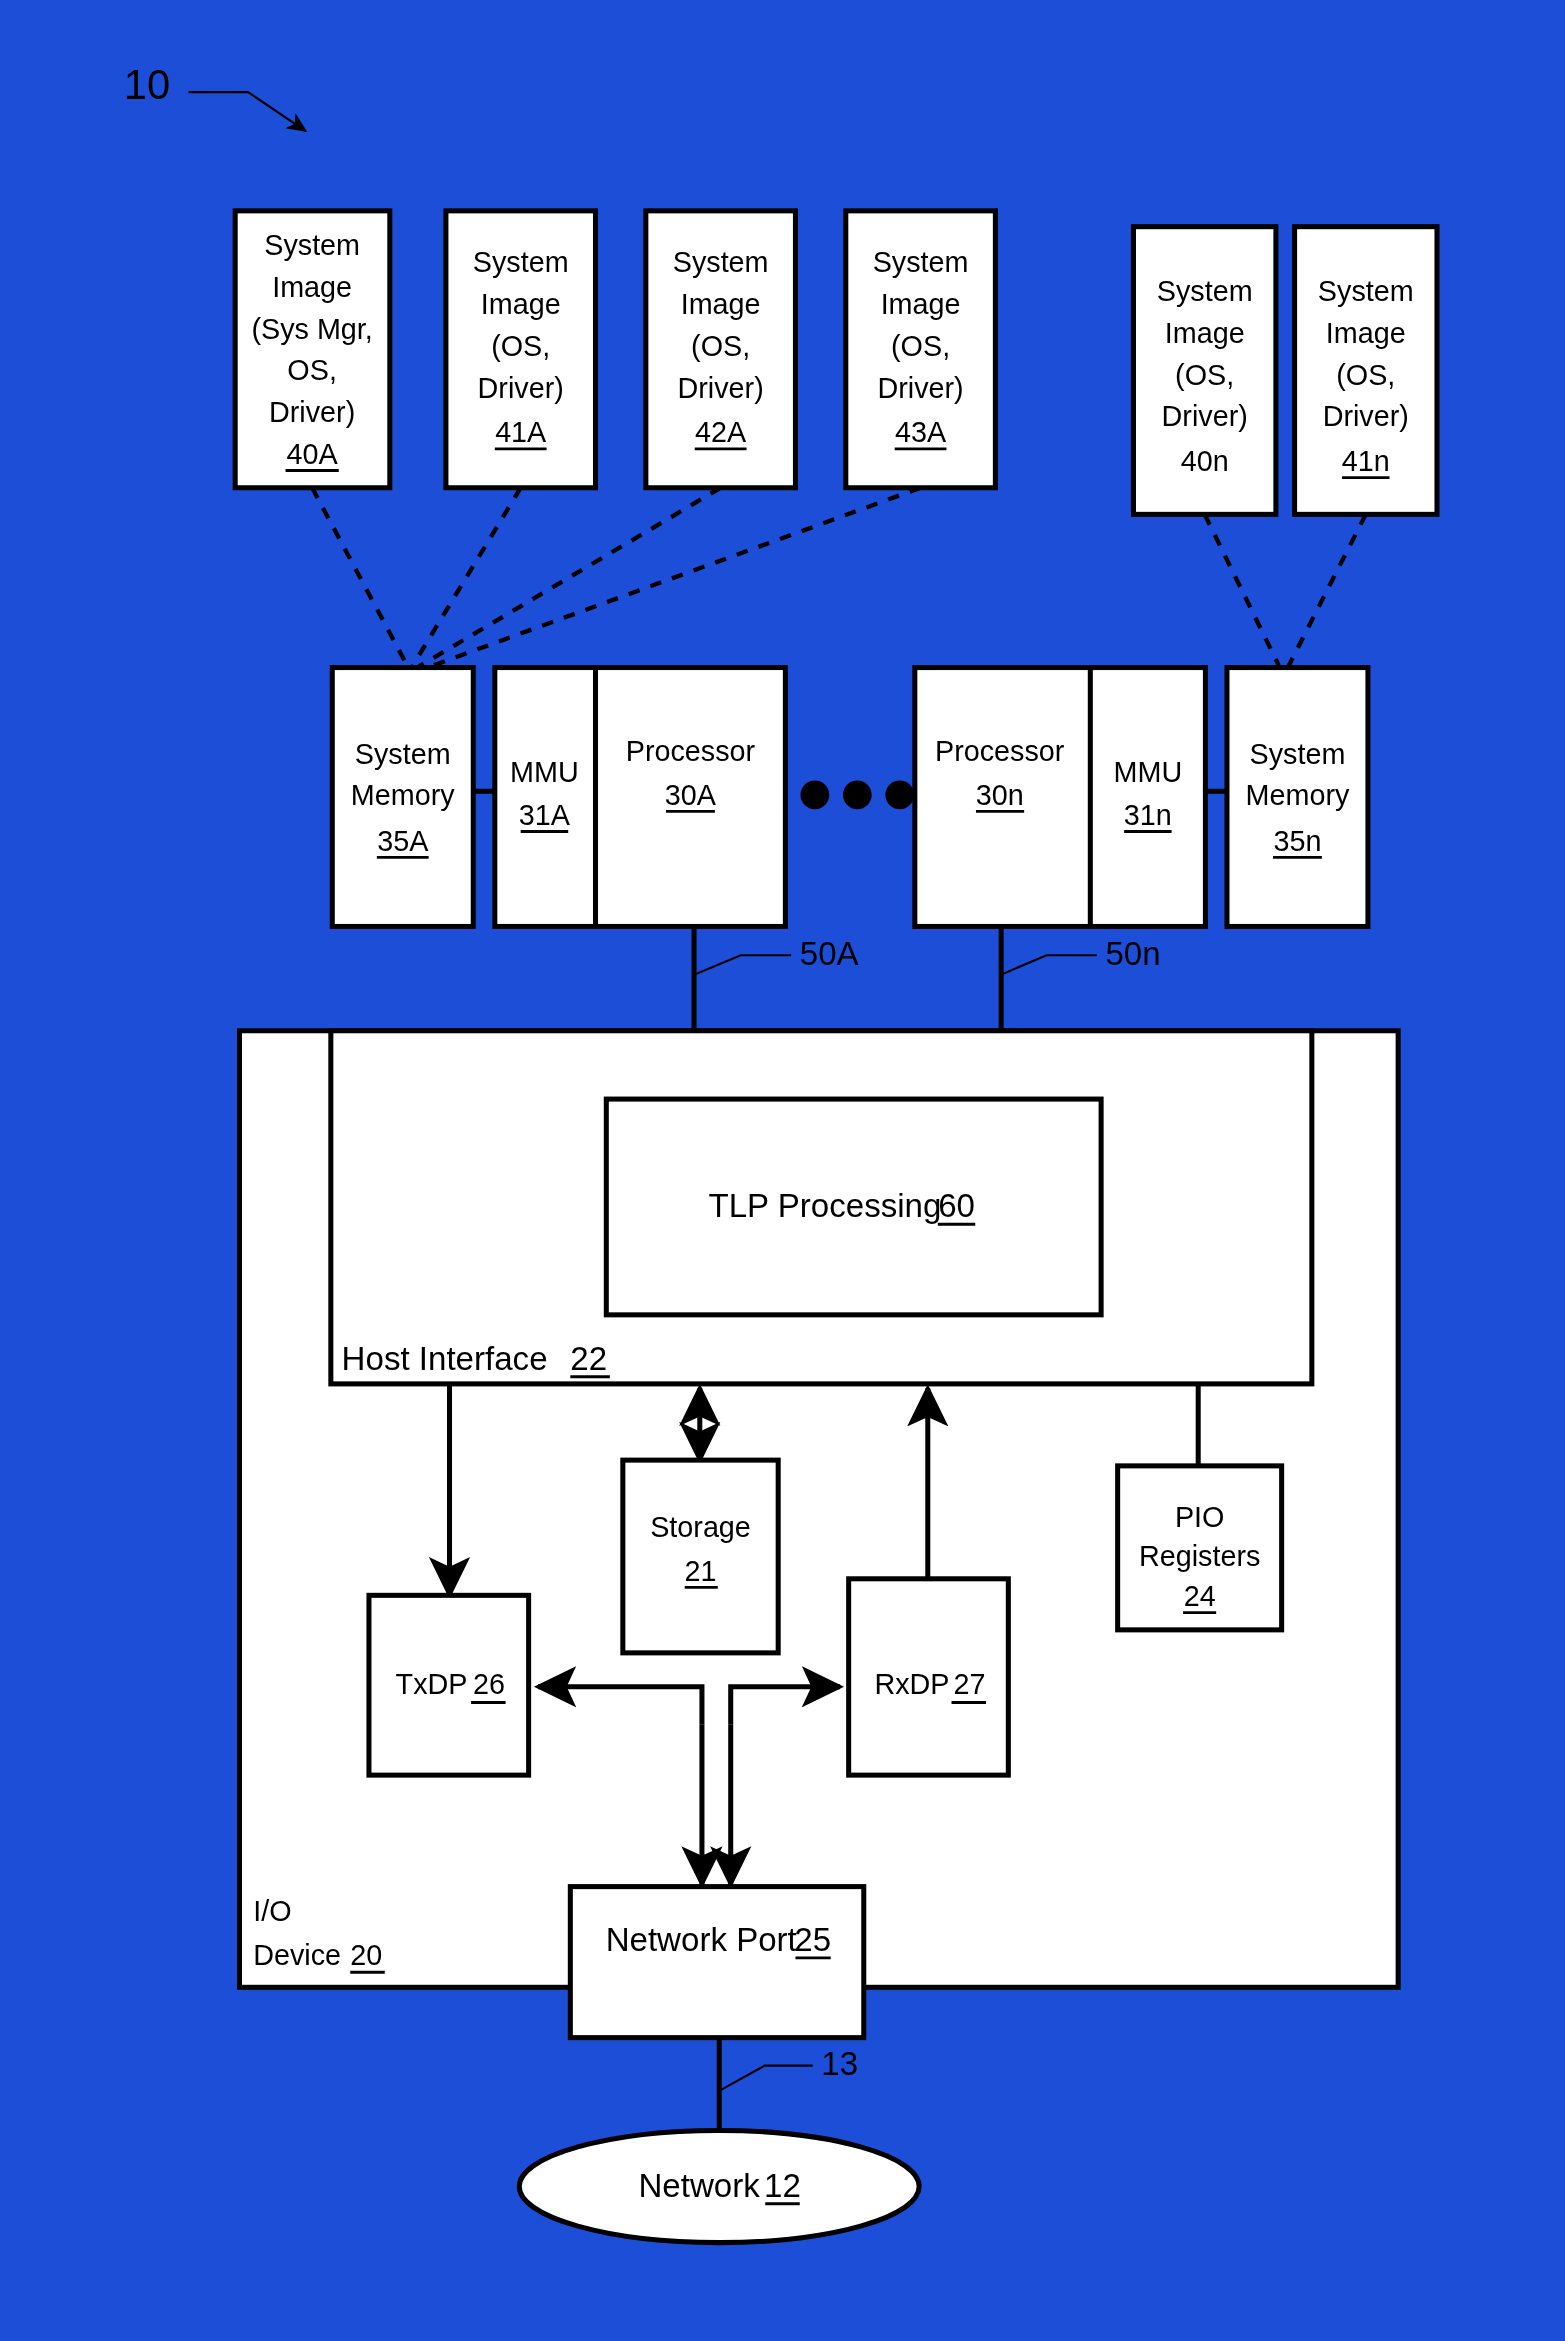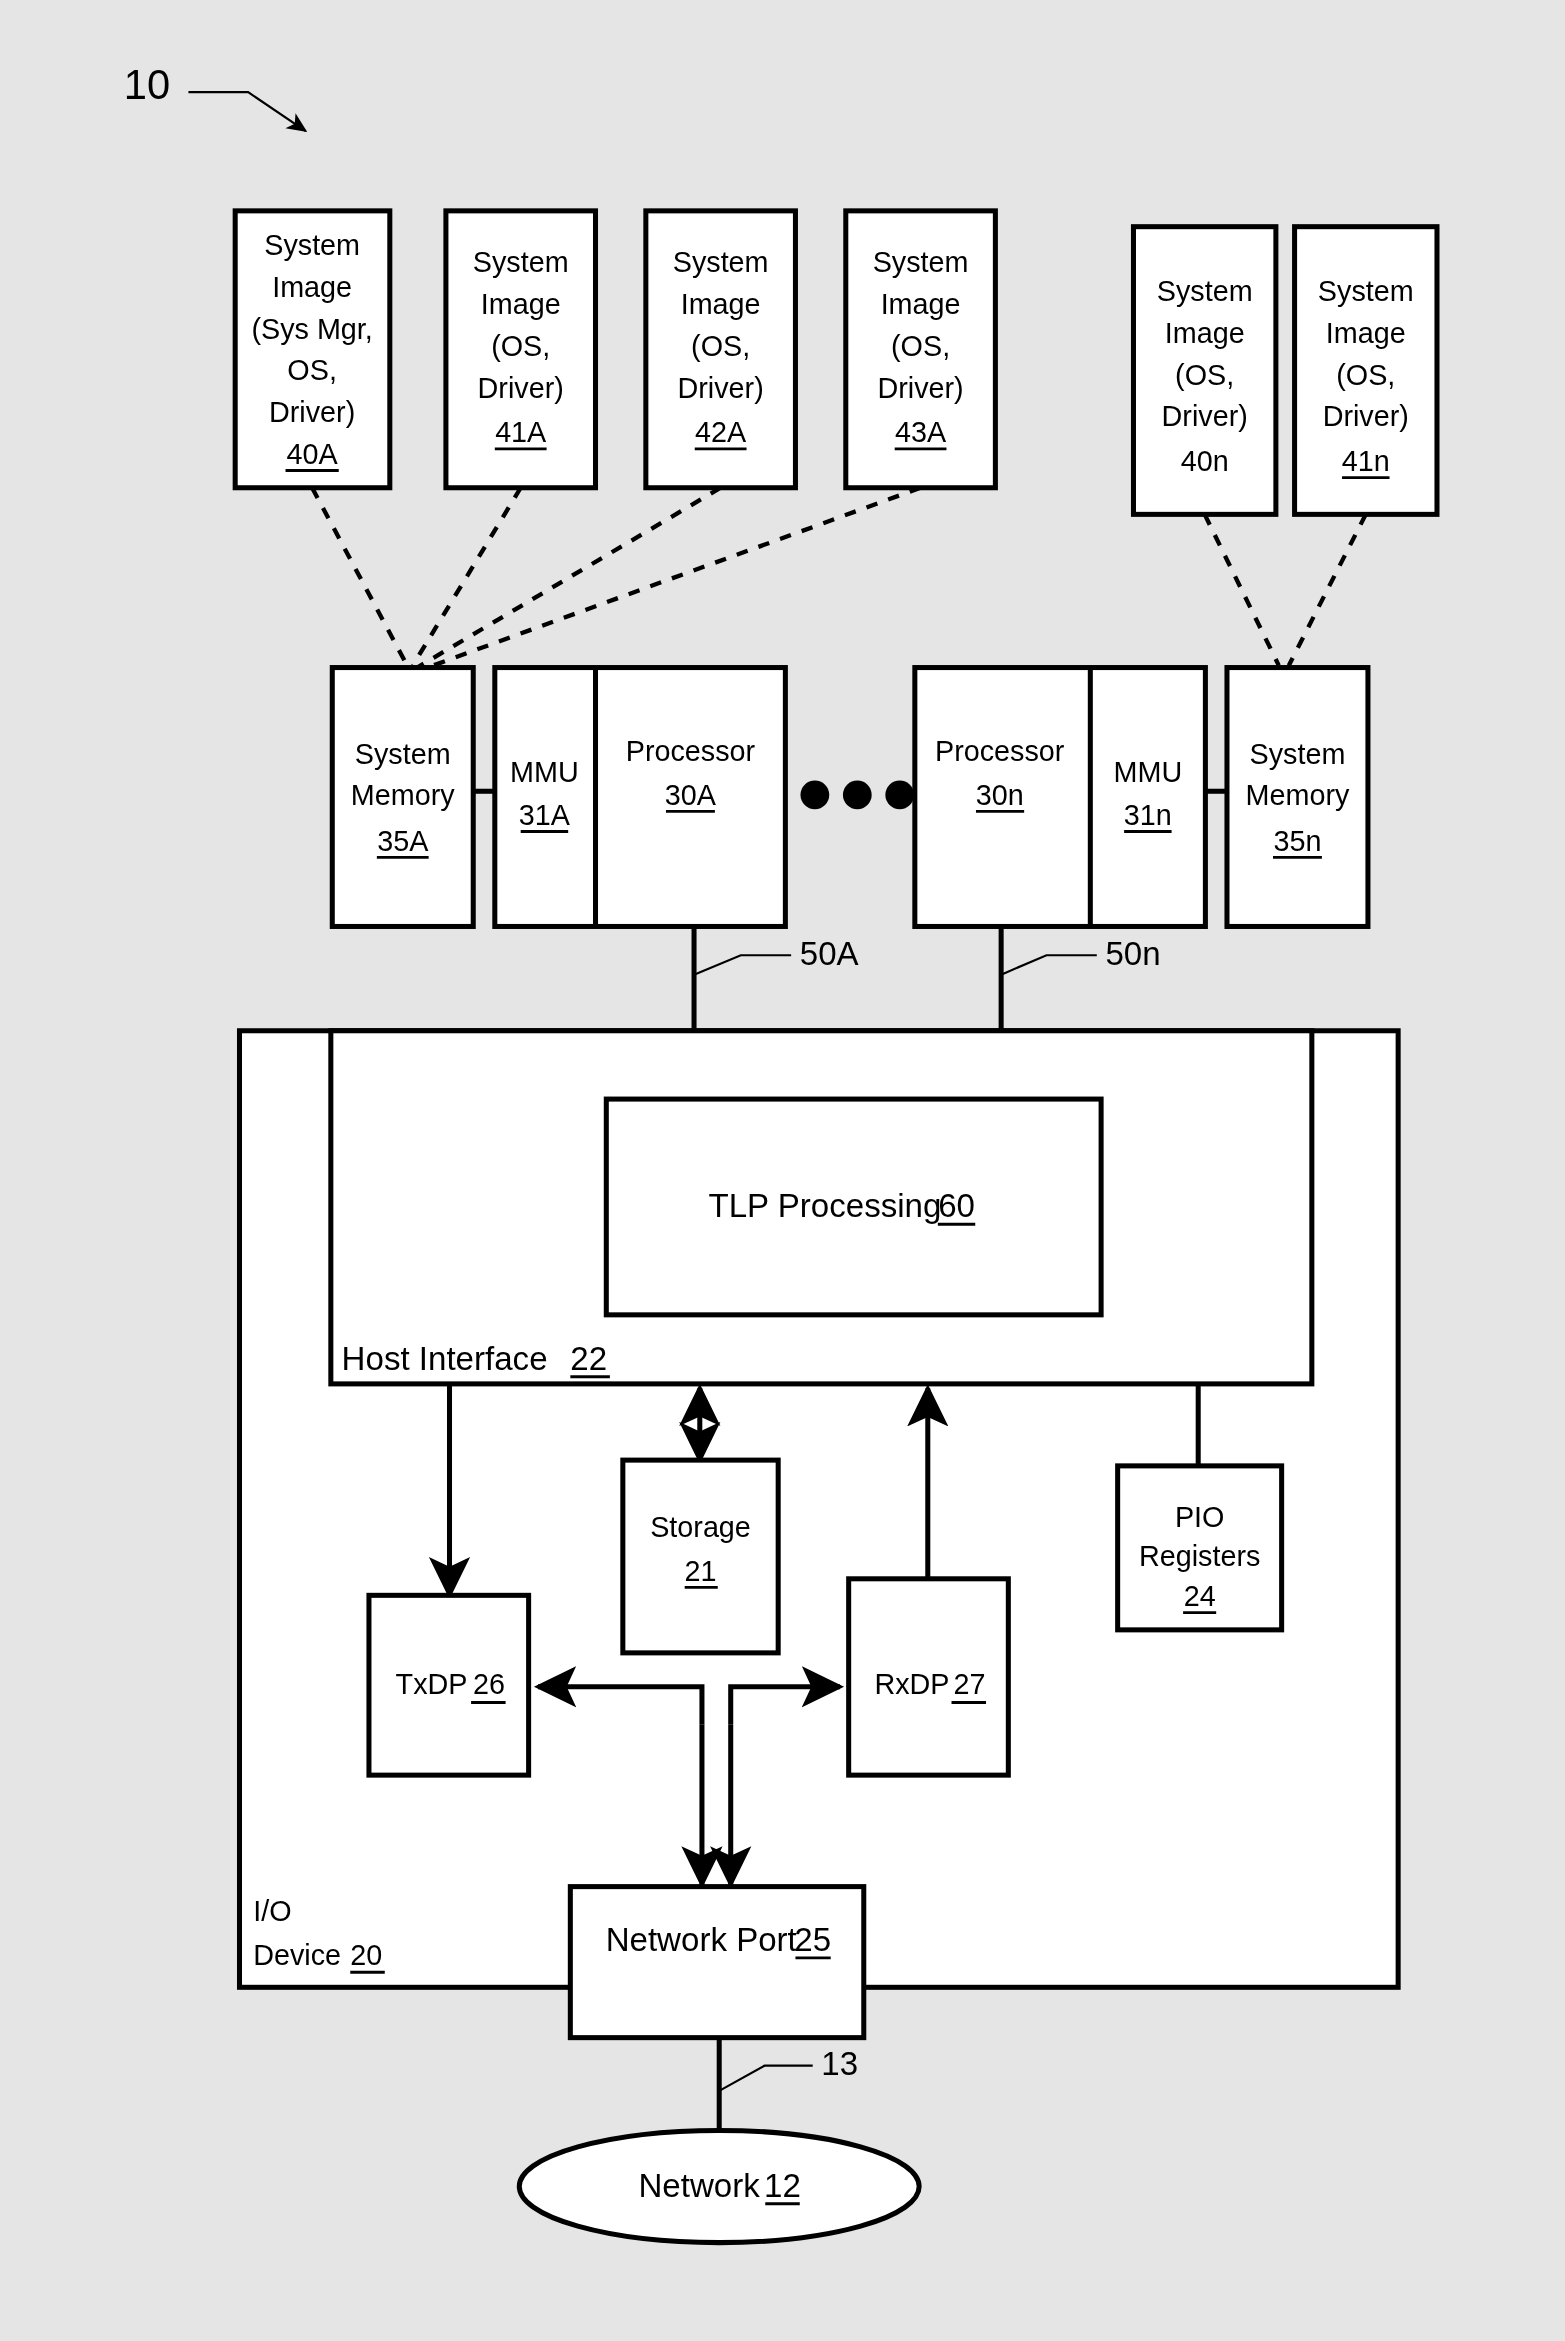--- a/index.html
+++ b/index.html
@@ -11,21 +11,21 @@
   body {
     width: 1565px;
     height: 2342px;
     font-family: "Liberation Sans", sans-serif;
     overflow: hidden;
   }
   #figure-root {
     position: relative;
     width: 1565px;
     height: 2342px;
-    background: #e5e5e5;
+    background: #1d4ed8;
   }
   svg#fig {
     display: block;
     width: 1565px;
     height: 2342px;
   }
   .bx {
     fill: #ffffff;
     stroke: #000000;
     stroke-width: 7;

